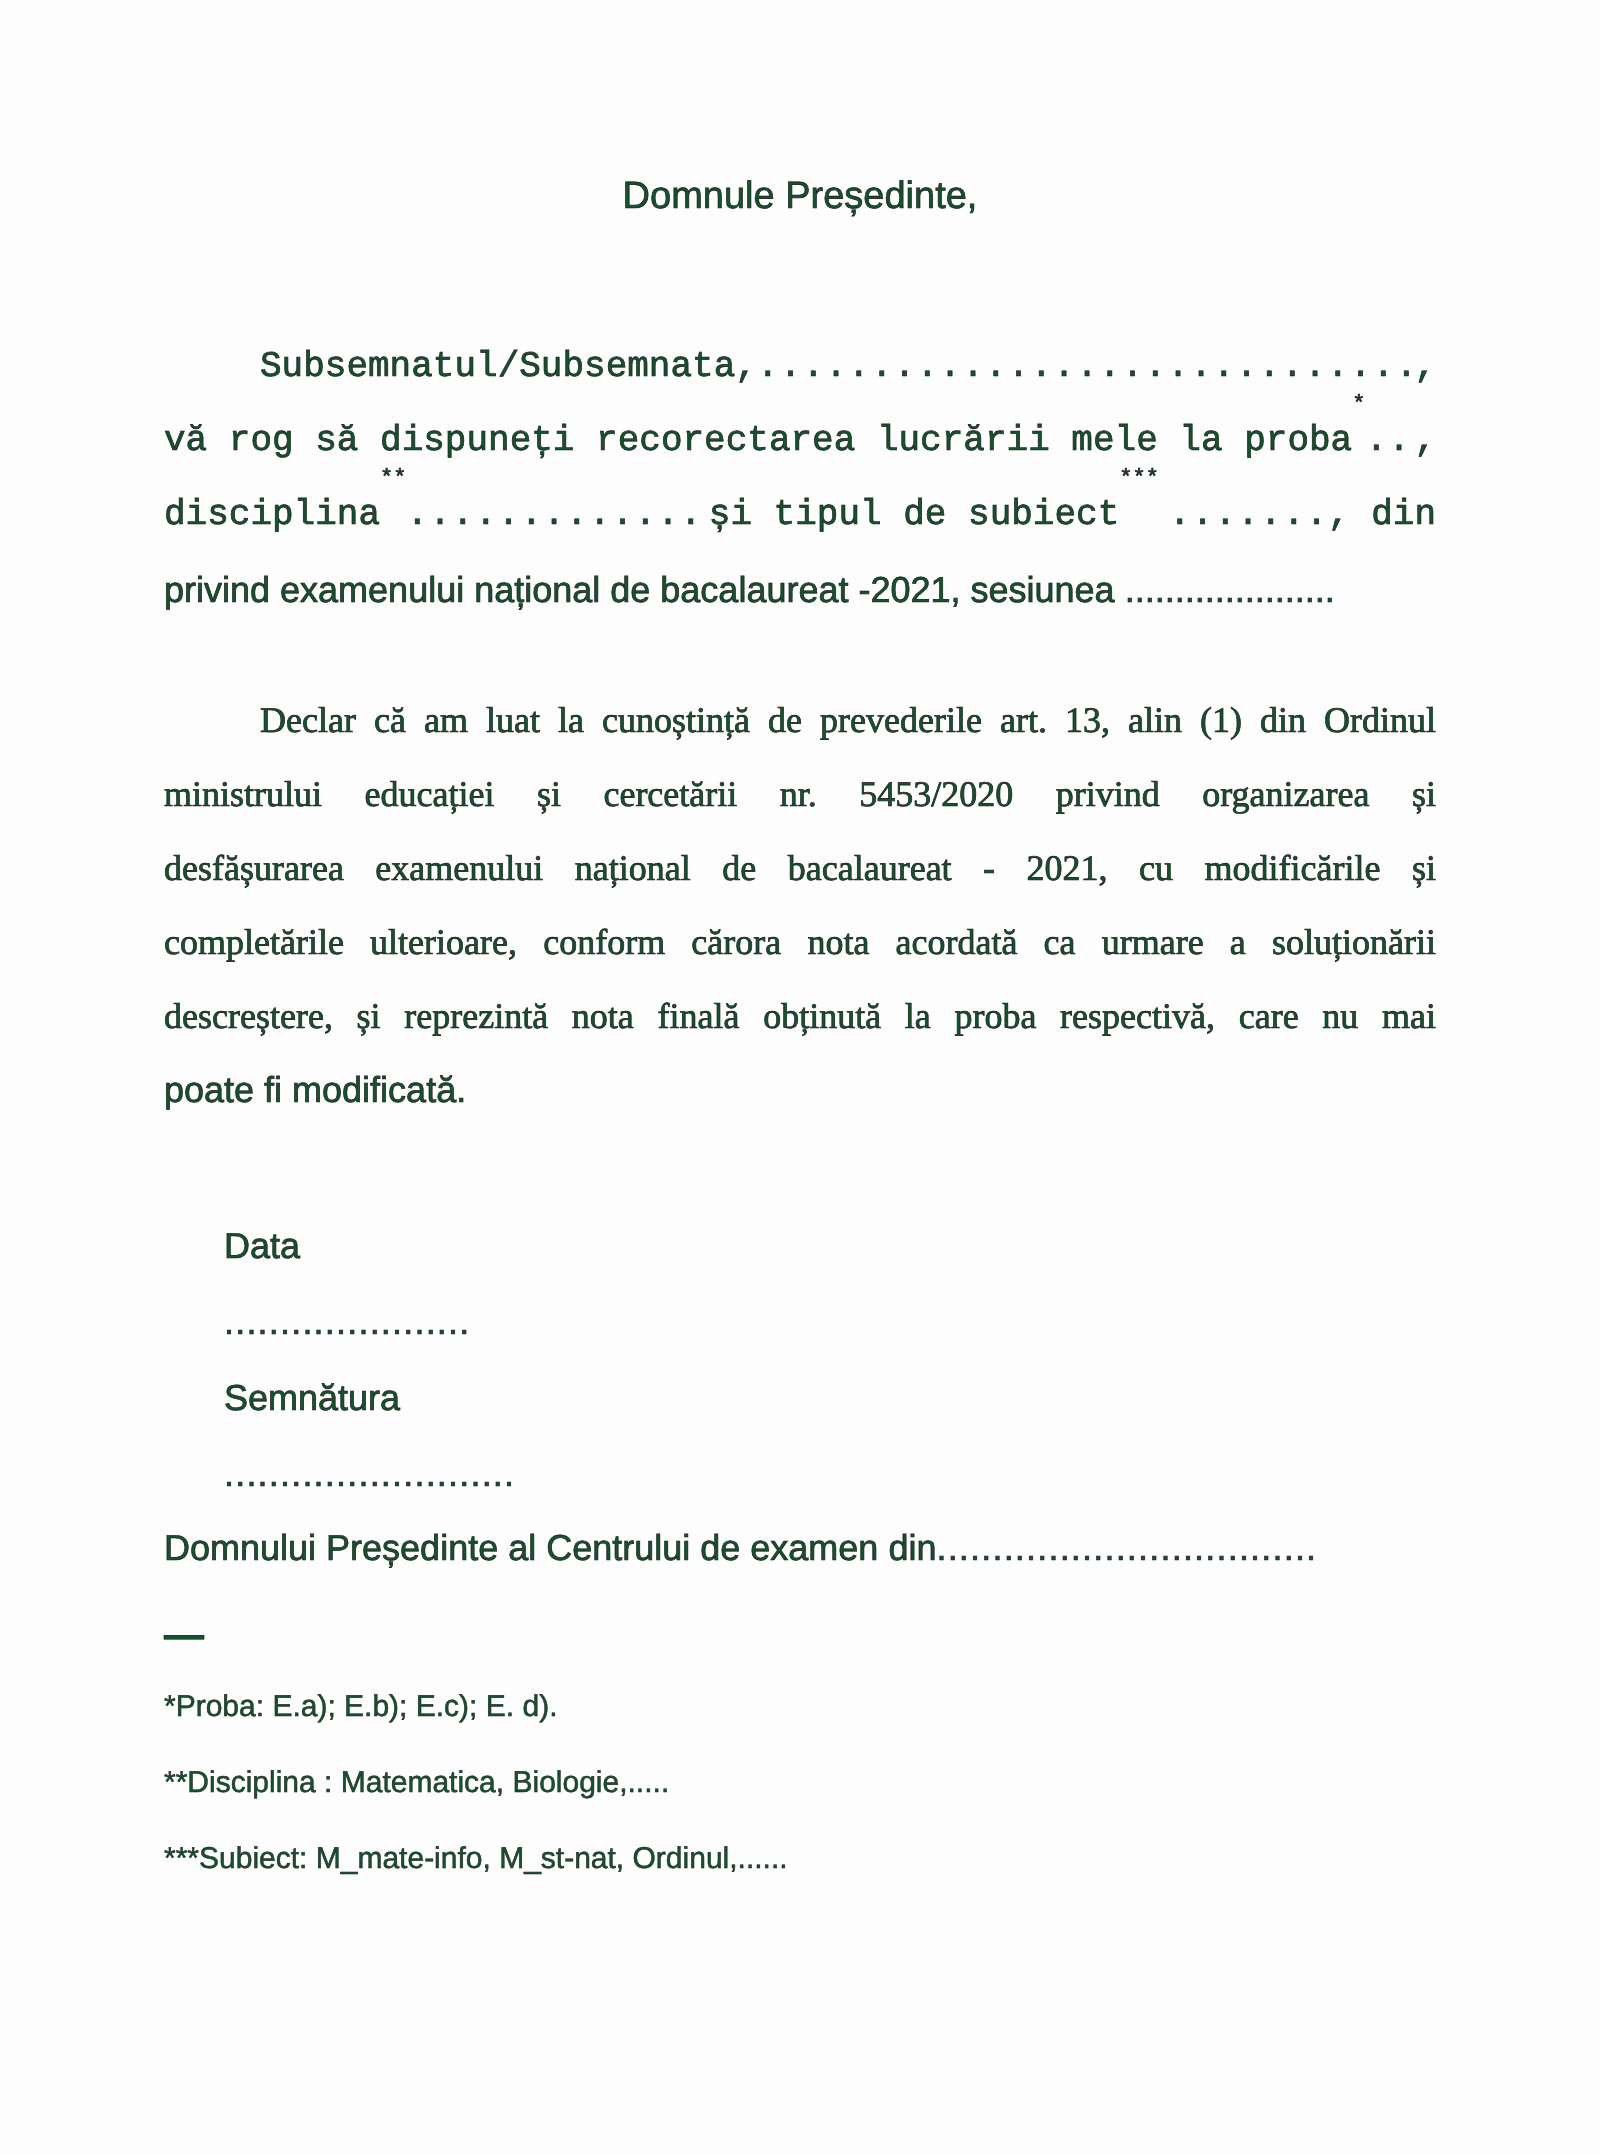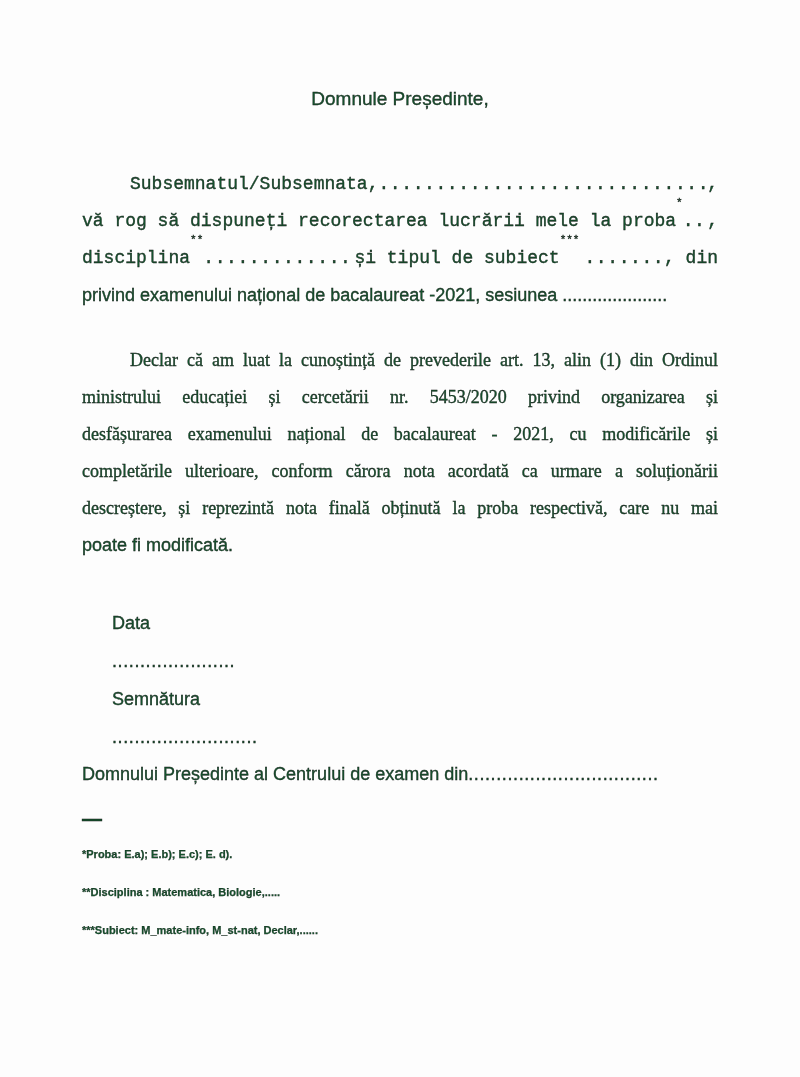--- a/index.html
+++ b/index.html
@@ -64,22 +64,21 @@
   #sig .line { min-height: 38px; line-height: 38px; margin-left: 30px; }
   #addressee { }
   #sep {
     margin-top: 14px;
     font-size: 20px;
     font-weight: bold;
     line-height: 22px;
   }
   #footnotes {
     margin-top: 6px;
-    font-size: 11px;
-    font-weight: bold;
+    font-size: 15px;
     -webkit-text-stroke: 0.25px #1b1b1b;
   }
   #footnotes .fn { min-height: 38px; line-height: 38px; }
 </style>
 </head>
 <body>
 
 <div class="page">
 
   <div class="title">Domnule Președinte,</div>
@@ -126,16 +125,16 @@
 
   <div class="line" id="addressee">
     <span>Domnului Președinte al Centrului de examen din</span><span class="dotted">..................................</span>
   </div>
 
   <div id="sep">—</div>
 
   <div id="footnotes">
     <div class="fn">*Proba: E.a); E.b); E.c); E. d).</div>
     <div class="fn">**Disciplina : Matematica, Biologie,.....</div>
-    <div class="fn">***Subiect: M_mate-info, M_st-nat, Declar,......</div>
+    <div class="fn">***Subiect: M_mate-info, M_st-nat, Ordinul,......</div>
   </div>
 
 </div>
 
 </body></html>

